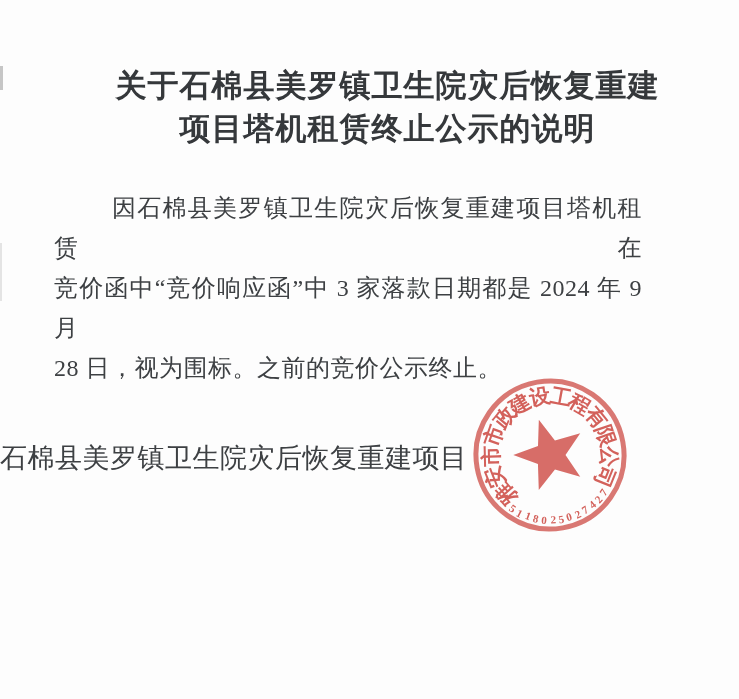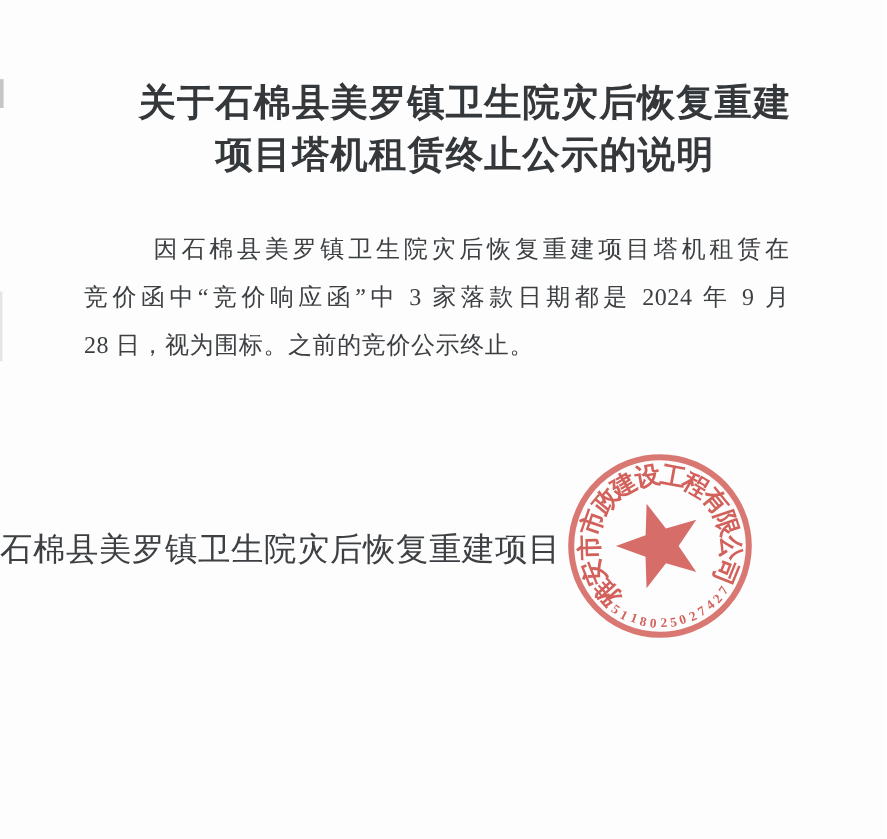--- a/index.html
+++ b/index.html
@@ -26,23 +26,23 @@
     font-size: 31px;
     line-height: 43px;
     letter-spacing: 1px;
     color: #35383b;
   }
   .doc-title .tline { display: block; }
   
   .body-block {
     position: absolute;
     top: 188px;
-    left: 70px;
+    left: 54px;
     width: 588px;
-    font-size: 20px;
+    font-size: 24px;
     line-height: 40px;
     letter-spacing: 0.5px;
   }
   .bline { margin: 0; white-space: nowrap; }
   .bline.just { text-align: justify; text-align-last: justify; white-space: normal; }
   .bline.indent { text-indent: 58px; }
   
   .sig-org {
     position: absolute;
     top: 443px;

